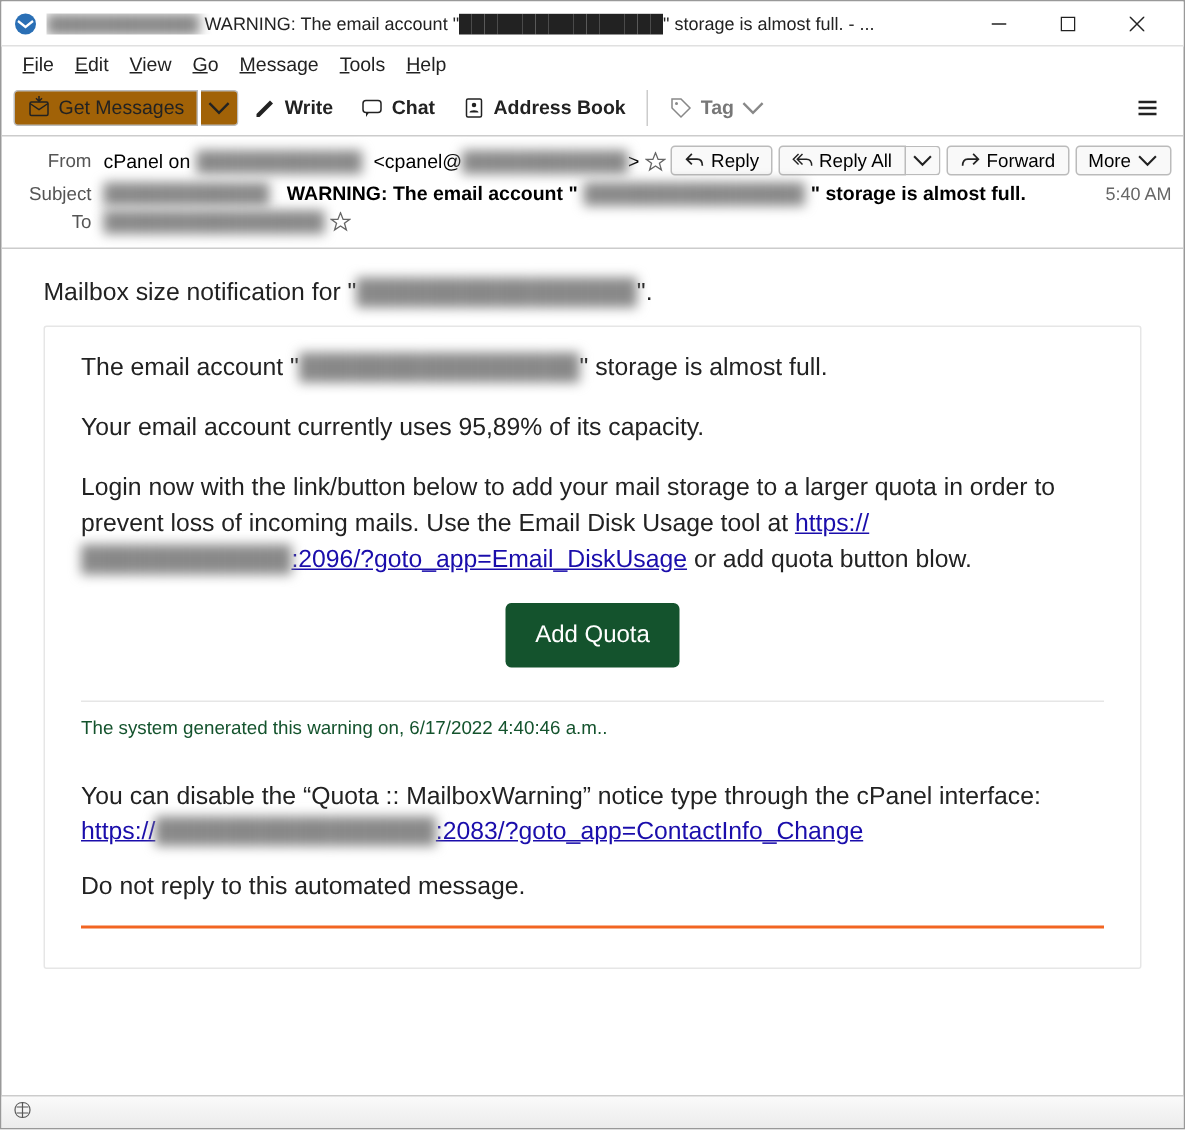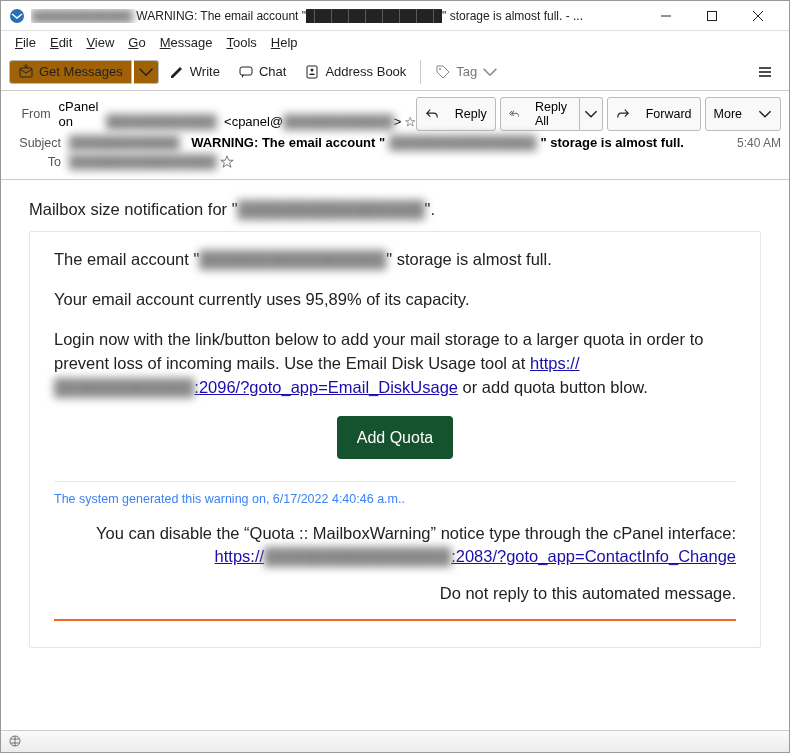--- a/index.html
+++ b/index.html
@@ -15,51 +15,51 @@
 .win-btn svg { width:10px; height:10px; }
 
 
 .menubar { height:22px; display:flex; align-items:center; padding:0 8px; font-size:13px; color:#222; gap:2px; }
 .menu-item { padding:1px 6px; }
 .menu-item span.u { text-decoration:underline; }
 
 
 .toolbar { height:38px; border-bottom:1px solid #ccc; display:flex; align-items:center; padding:0 8px; gap:2px; }
 .tbtn { display:flex; align-items:center; gap:5px; padding:3px 8px; border:1px solid #bbb; border-radius:3px; background:#a16207; font-size:13px; color:#222; }
-.tbtn.nobord { border:0; background:none; }
+.tbtn.nobord { border:0; background:none;font-weight:bold; }
 .tbtn svg, .tbtn-ic { width:16px; height:16px; }
 .toolbar .sep { width:1px; height:24px; background:#ccc; margin:0 4px; }
 .toolbar-spacer { flex:1; }
 .tbtn.chev { padding:3px 4px; border-left:0; border-radius:0 3px 3px 0; }
 .tbtn.noradr { border-radius:3px 0 0 3px; }
 .tagbtn { color:#777; }
 
 
 .msg-headers { padding:4px 8px 8px 8px; font-size:13px; border-bottom:1px solid #ccc; }
 .hrow { display:flex; align-items:center; padding:2px 0; }
 .hlabel { width:60px; text-align:right; color:#555; padding-right:8px; font-size:12.5px; }
 .hval { flex:1; display:flex; align-items:flex-end; gap:4px; }
 .blur { filter:blur(4px); color:#888; }
 .hactions { display:flex; gap:4px; }
-.hbtn { display:flex; align-items:center; gap:16px; padding:2px 8px; border:1px solid #bbb; border-radius:3px; background:#f9f9f9; font-size:12.5px; }
+.hbtn { display:flex; align-items:center; gap:4px; padding:2px 8px; border:1px solid #bbb; border-radius:3px; background:#f9f9f9; font-size:12.5px; }
 .hbtn svg { width:14px; height:14px; }
 .hbtn.chev { padding:2px 4px; border-left:0; border-radius:0 3px 3px 0; }
 .timestamp { color:#666; font-size:12px; padding-left:10px; width:65px; text-align:right; }
 
 
 .msg-body { padding:20px 28px 0 28px; overflow:auto; height:calc(100% - 30px - 22px - 38px - 78px - 22px); }
 .notif-title { font-size:16.5px; color:#222; }
 .card { border:1px solid #e6e6e6; border-radius:2px; margin-top:12px; padding:16px 24px; font-size:16.5px; color:#222; line-height:1.45; }
 .card p { margin-bottom:16px; }
 .plink { color:#1a0dab; text-decoration:underline; }
 .add-q-btn { display:inline-block; background:#14532d; color:#fff; padding:10px 20px; border-radius:4px; font-size:16px; margin-bottom:10px;}
 .btnwrap { text-align:center; }
 hr.sep1 { border:0; border-top:1px solid #e6e6e6; margin:12px 0 8px 0; }
-.gen-note { font-size:12.5px; color:#3b82f6; margin-bottom:14px; }
-.card2 { font-size:16.5px; color:#222; line-height:1.4;text-align:right; }
+.gen-note { font-size:12.5px; color:#14532d; margin-bottom:26px; }
+.card2 { font-size:16.5px; color:#222; line-height:1.4; }
 .card2 p { margin-bottom:14px; }
 hr.sep-orange { border:0; border-top:2px solid #f26522; margin:6px 0 10px 0; }
 .footer { text-align:center; font-size:12.5px; color:#777; padding-bottom:8px; }
 .cpicon { display:inline-block; }
 .cpicon svg { width:28px; height:20px; }
 
 
 .statusbar { position:absolute; bottom:0; left:0; right:0; height:22px; border-top:1px solid #ccc; background:linear-gradient(#fafafa,#ececec); display:flex; align-items:center; padding:0 8px;}
 .statusbar svg { width:12px; height:12px; }
 

